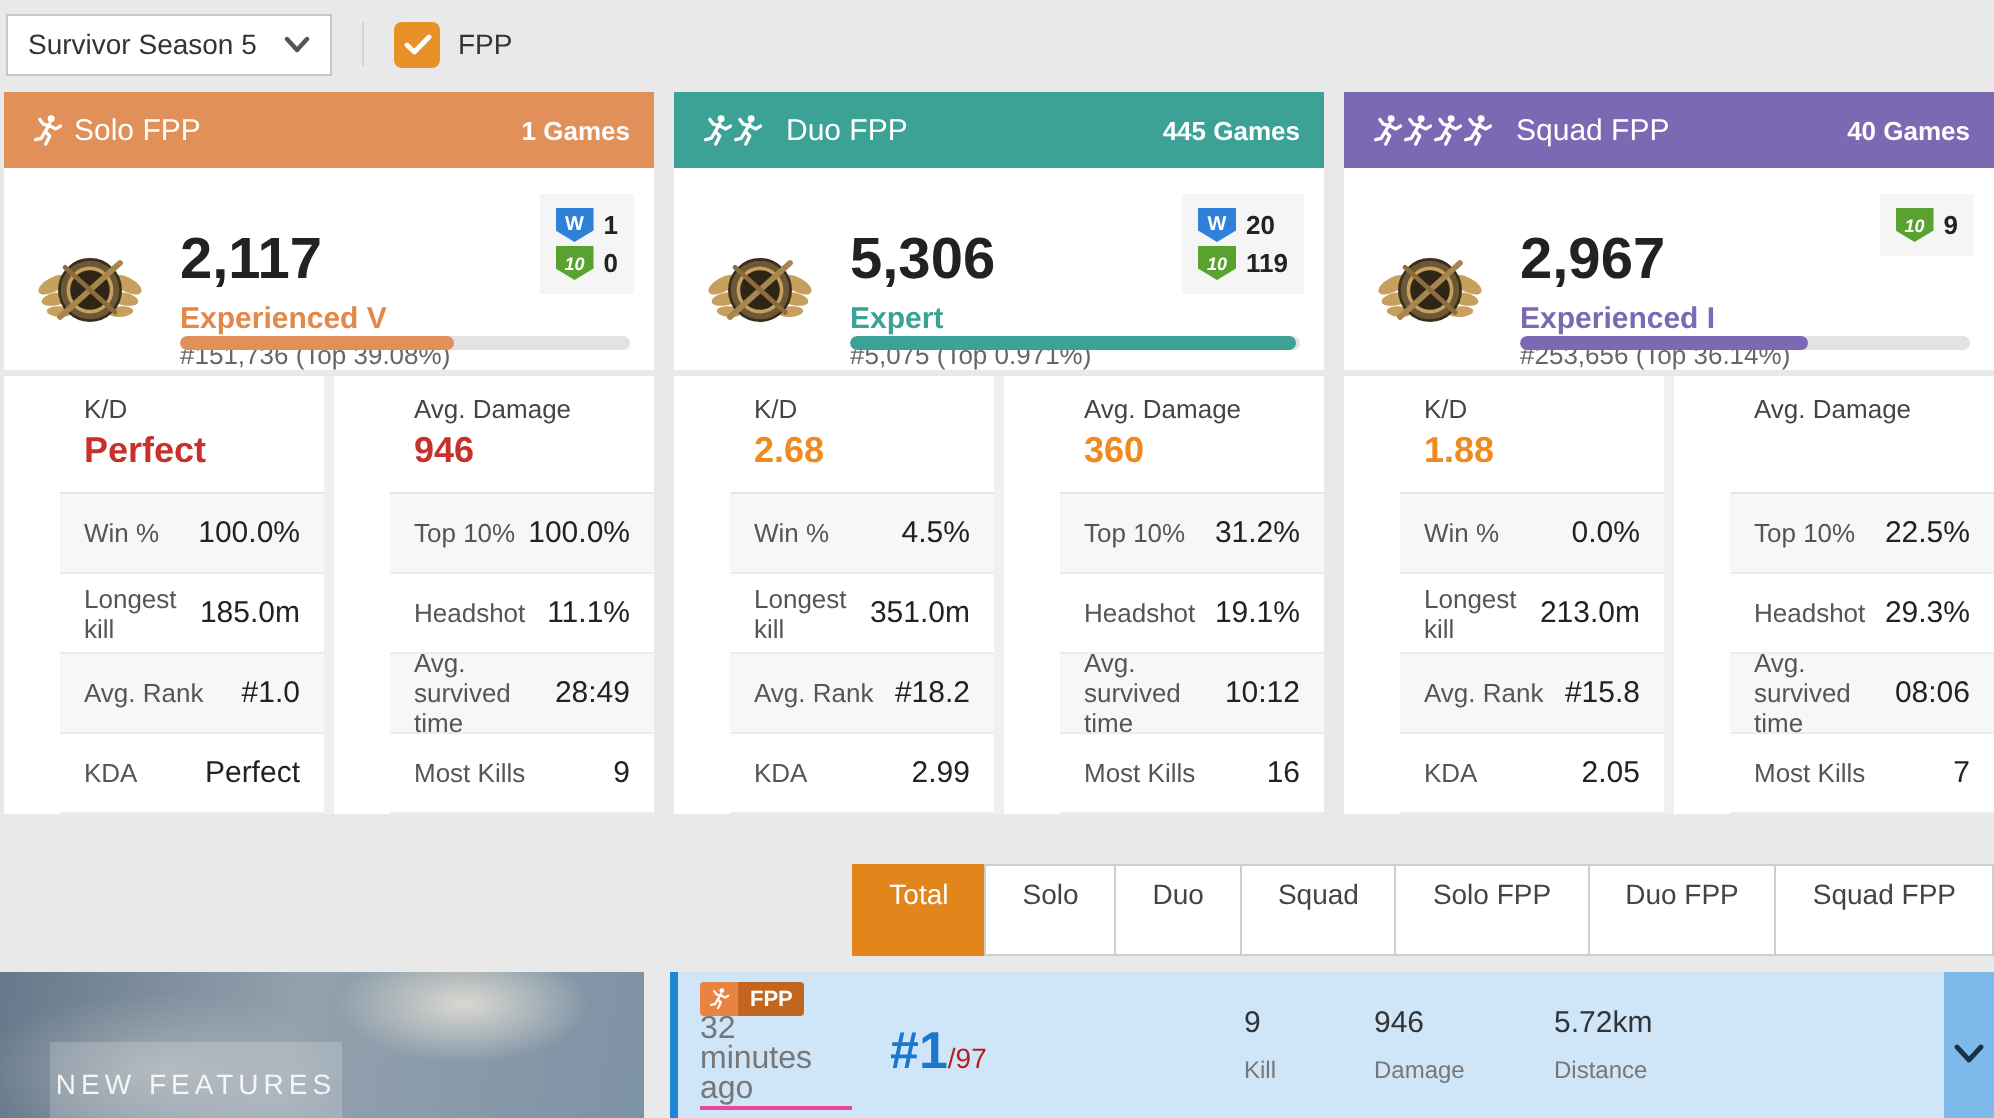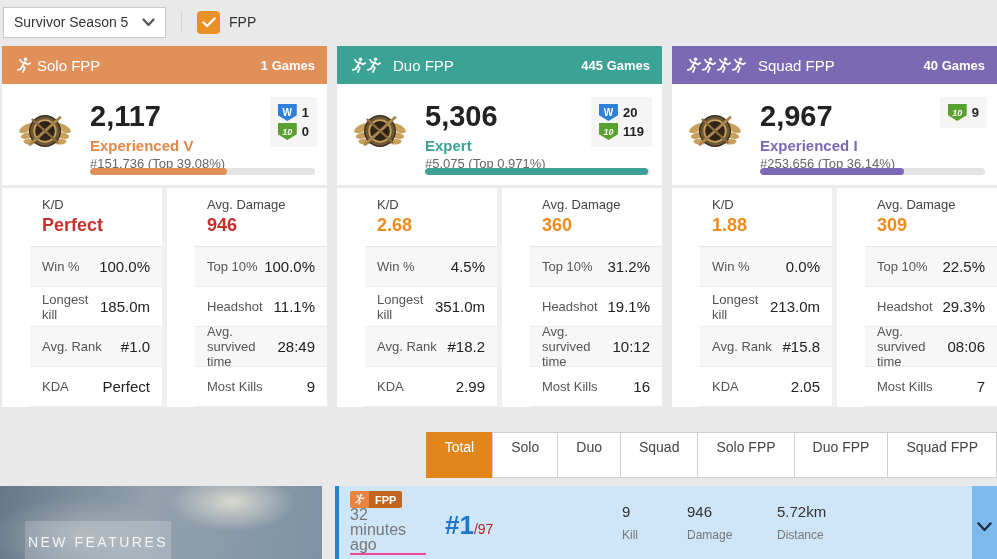--- a/index.html
+++ b/index.html
@@ -21,21 +21,21 @@
   .card { flex:1; }
   .card-header { height:38px; display:flex; align-items:center; padding:0 12px; color:#fff; }
   .card.solo  .card-header { background:#e2905a; }
   .card.duo   .card-header { background:#3ba295; }
   .card.squad .card-header { background:#7b69b3; }
   .runners { display:flex; align-items:center; margin-right:8px; color:#fff; }
   .runners svg { width:19px; height:19px; margin-right:-4px; }
   .card-title { font-size:15px; }
   .card-games { margin-left:auto; font-size:13px; font-weight:bold; }
 
-  .card-rating { position:relative; background:#fff; height:101px; padding:16px 12px 0 16px;
+  .card-rating { position:relative; background:#fff; height:101px; padding:30px 12px 0 16px;
     display:flex; }
   .medal { width:54px; height:54px; margin-top:4px; }
   .rating-info { margin-left:18px; }
   .rating-num { font-size:29px; font-weight:bold; color:#222; line-height:32px; }
   .rank-title { font-size:15px; font-weight:bold; margin-top:5px; }
   .card.solo  .rank-title { color:#e2884a; }
   .card.duo   .rank-title { color:#3ba295; }
   .card.squad .rank-title { color:#7b69b3; }
   .rank-detail { font-size:13px; color:#666; margin-top:2px; }
   .badge-box { position:absolute; top:13px; right:10px; background:#f5f5f5; padding:5px 8px; }
@@ -380,21 +380,20 @@
               <span class="val">#15.8</span>
             </div>
           <div class="stat-row">
               <span class="lbl">KDA</span>
               <span class="val">2.05</span>
             </div>
         </div>
         <div class="stats-col">
           <div class="kd-cell">
             <div class="cell-label">Avg. Damage</div>
-            <div class="cell-big">309</div>
           </div>
           <div class="stat-row shade">
               <span class="lbl">Top 10%</span>
               <span class="val">22.5%</span>
             </div>
           <div class="stat-row">
               <span class="lbl">Headshot</span>
               <span class="val">29.3%</span>
             </div>
           <div class="stat-row shade">

